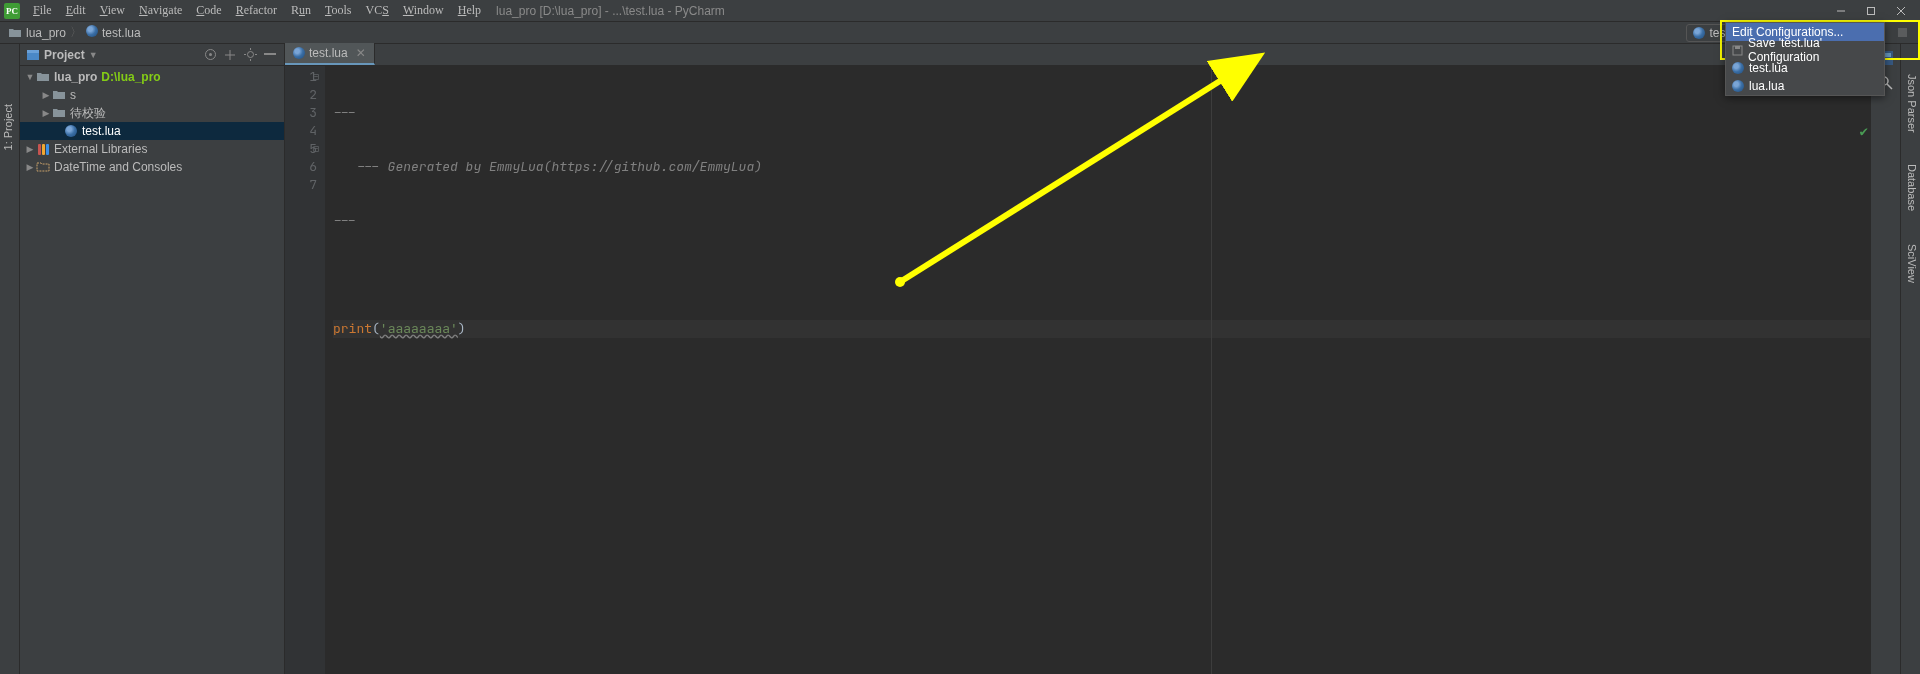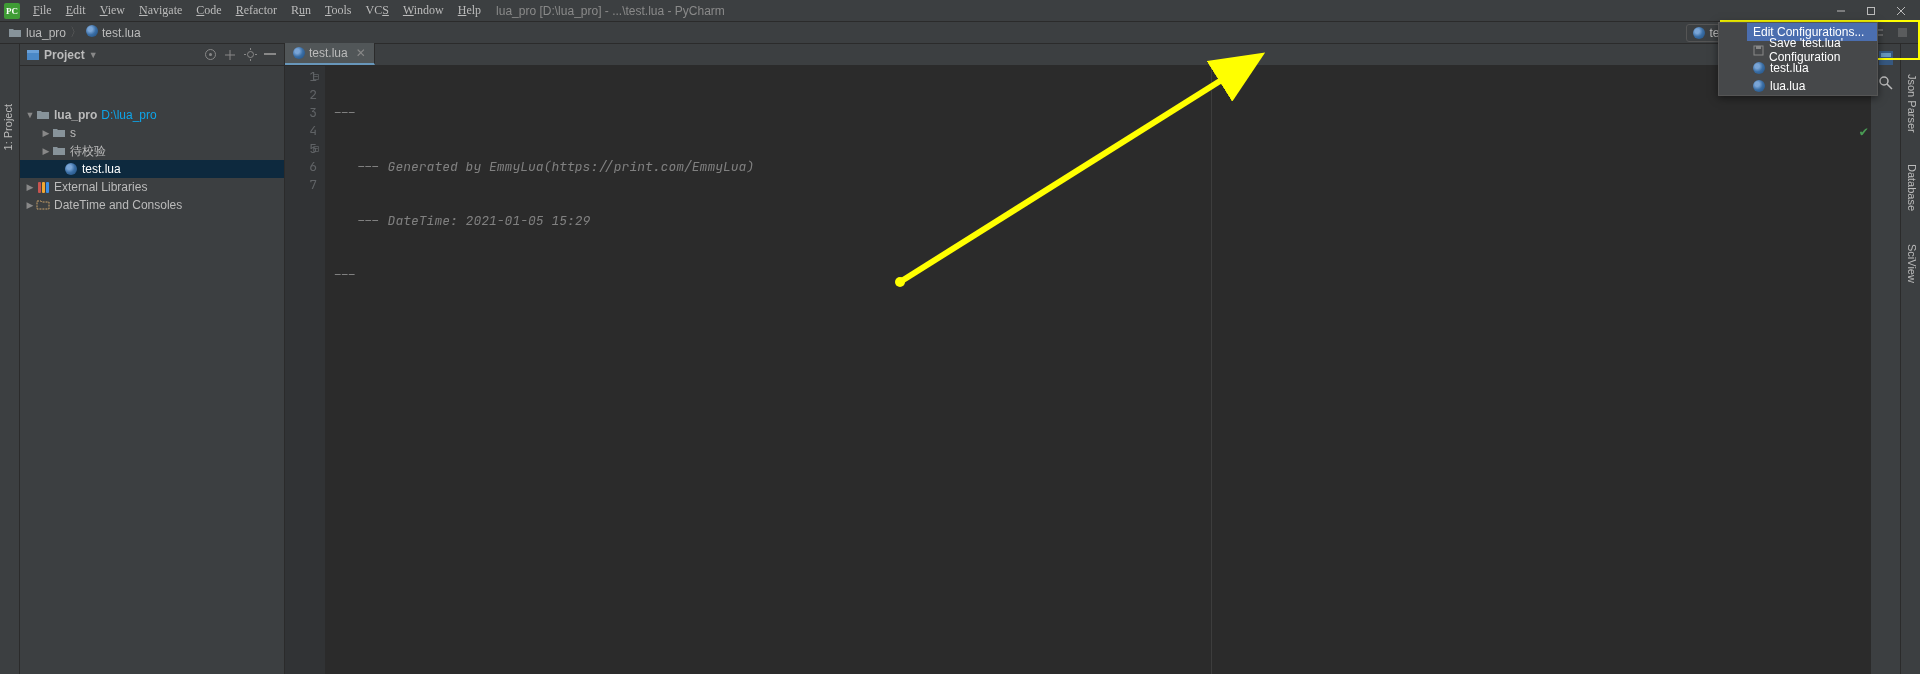--- a/index.html
+++ b/index.html
@@ -16,47 +16,47 @@
   .navbar .crumb .icon{margin-right:4px;}
   .navbar .sep{margin:0 4px;color:#666;}
   .navbar .right-tools{margin-left:auto;display:flex;align-items:center;gap:4px;}
   .run-selector{display:flex;align-items:center;border:1px solid #555;border-radius:3px;padding:1px 6px;background:#3c3f41;cursor:pointer;gap:4px;}
   .tool-icon{width:20px;height:20px;display:flex;align-items:center;justify-content:center;}
   .body{display:flex;height:calc(100% - 44px);}
   .left-stripe{width:20px;background:#3c3f41;border-right:1px solid #2b2b2b;position:relative;}
   .left-stripe .v-label{position:absolute;left:2px;top:60px;writing-mode:vertical-rl;transform:rotate(180deg);font-size:11px;color:#bbbbbb;cursor:pointer;display:flex;align-items:center;gap:4px;}
   .right-stripe{width:20px;background:#3c3f41;border-left:1px solid #2b2b2b;position:relative;}
   .right-stripe .v-label{position:absolute;right:2px;writing-mode:vertical-rl;font-size:11px;color:#bbbbbb;cursor:pointer;display:flex;align-items:center;gap:4px;}
-  .project-panel{width:265px;background:#3c3f41;border-right:1px solid #2b2b2b;display:flex;flex-direction:column;gap:38px;}
+  .project-panel{width:265px;background:#3c3f41;border-right:1px solid #2b2b2b;display:flex;flex-direction:column;}
   .project-header{height:22px;display:flex;align-items:center;padding:0 6px;border-bottom:1px solid #2b2b2b;}
   .project-header .label{color:#bbbbbb;font-weight:bold;}
   .project-header .actions{margin-left:auto;display:flex;gap:4px;}
   .project-header .act{width:16px;height:16px;display:flex;align-items:center;justify-content:center;color:#888;cursor:pointer;}
   .tree{flex:1;overflow:auto;padding-top:2px;}
   .tree-row{display:flex;align-items:center;height:18px;padding-left:4px;cursor:pointer;}
   .tree-row.selected{background:#0d293e;color:#fff;}
   .tree-row .arrow{width:12px;text-align:center;color:#888;font-size:9px;}
   .tree-row .ticon{width:14px;margin-right:4px;display:flex;align-items:center;justify-content:center;}
-  .tree-row .path{color:#0ea5e9;margin-left:4px;}
+  .tree-row .path{color:#84cc16;margin-left:4px;font-weight:bold;}
   .editor-area{flex:1;background:#2b2b2b;display:flex;flex-direction:column;position:relative;}
   .editor-tabs{height:22px;background:#3c3f41;display:flex;align-items:flex-end;border-bottom:1px solid #2b2b2b;}
   .editor-tab{height:22px;display:flex;align-items:center;padding:0 8px;background:#515658;border-right:1px solid #2b2b2b;gap:4px;color:#bbbbbb;border-bottom:2px solid #6897bb;cursor:pointer;}
   .editor-tab .close{color:#888;margin-left:4px;}
   .editor-body{flex:1;display:flex;overflow:hidden;position:relative;font-family:"JetBrains Mono","Consolas",monospace;font-size:13px;}
   .gutter{width:40px;background:#313335;text-align:right;padding:2px 8px 0 0;color:#606366;line-height:18px;}
   .code{flex:1;padding:2px 0 0 8px;line-height:18px;white-space:pre;color:#a9b7c6;position:relative;}
   .code .line{height:18px;}
   .code .current-line{background:#323232;}
   .fold-mark{position:absolute;color:#606366;font-size:10px;left:-12px;}
   .c-comment{color:#808080;font-style:italic;}
   .c-kw{color:#cc7832;}
   .c-str-wavy{color:#6a8759;text-decoration:underline wavy #808080;}
   .c-paren{color:#a9b7c6;}
   .column-marker{position:absolute;top:0;bottom:0;left:886px;border-left:1px solid #3d3d3d;}
-  .dropdown-menu{position:absolute;top:0px;right:42px;width:160px;background:#46484a;border:1px solid #555;box-shadow:0 2px 8px rgba(0,0,0,.5);z-index:50;padding-left:28px;}
+  .dropdown-menu{position:absolute;top:0px;right:35px;width:160px;background:#46484a;border:1px solid #555;box-shadow:0 2px 8px rgba(0,0,0,.5);z-index:50;}
   .dropdown-menu .item{display:flex;align-items:center;height:18px;padding:0 6px;gap:5px;color:#ffffff;cursor:pointer;}
   .dropdown-menu .item.selected{background:#4b6eaf;color:#fff;}
   .folder-icon{color:#87939a;}
   .lua-icon{width:12px;height:12px;border-radius:50%;background:radial-gradient(circle at 35% 35%, #7aa5d6 20%, #3a6ea5 50%, #1e4a7a);display:inline-block;}
   .lib-icon{display:inline-flex;gap:1px;}
   .lib-icon span{display:inline-block;width:3px;height:11px;border-radius:1px;}
   .sc-icon{color:#c9a26b;}
   .highlight-box{position:absolute;border:2px solid #ffff00;pointer-events:none;z-index:40;}
   .arrow-svg{position:absolute;pointer-events:none;z-index:45;}
   svg{display:block;}
@@ -304,24 +304,24 @@
         <div>1</div>
         <div>2</div>
         <div>3</div>
         <div>4</div>
         <div>5</div>
         <div>6</div>
         <div>7</div>
       </div>
       <div class="code">
         <div class="line"><span class="fold-mark" style="top:2px;">⊟</span><span class="c-comment">---</span></div>
-        <div class="line">   <span class="c-comment">--- Generated by EmmyLua(https://print.com/EmmyLua)</span></div>
-        <div class="line">   <span class="c-comment">--- DateTime: 2021-01-05 15:29</span></div>
+        <div class="line">   <span class="c-comment">--- Generated by EmmyLua(https://github.com/EmmyLua)</span></div>
         <div class="line"><span class="fold-mark" style="top:74px;">⊟</span><span class="c-comment">---</span></div>
         <div class="line"></div>
+        <div class="line current-line"><span class="c-kw">print</span><span class="c-paren">(</span><span class="c-str-wavy">'aaaaaaaa'</span><span class="c-paren">)</span></div>
         <div class="column-marker"></div>
       </div>
       <div class="check-mark">✔</div>
     </div>
 
     <svg class="arrow-svg" style="left:0;top:0;width:100%;height:100%;">
       <defs>
         <marker id="ah" markerWidth="9" markerHeight="8" refX="7" refY="4" orient="auto">
           <polygon points="0,0 9,4 0,8" fill="#ffff00"></polygon>
         </marker>

